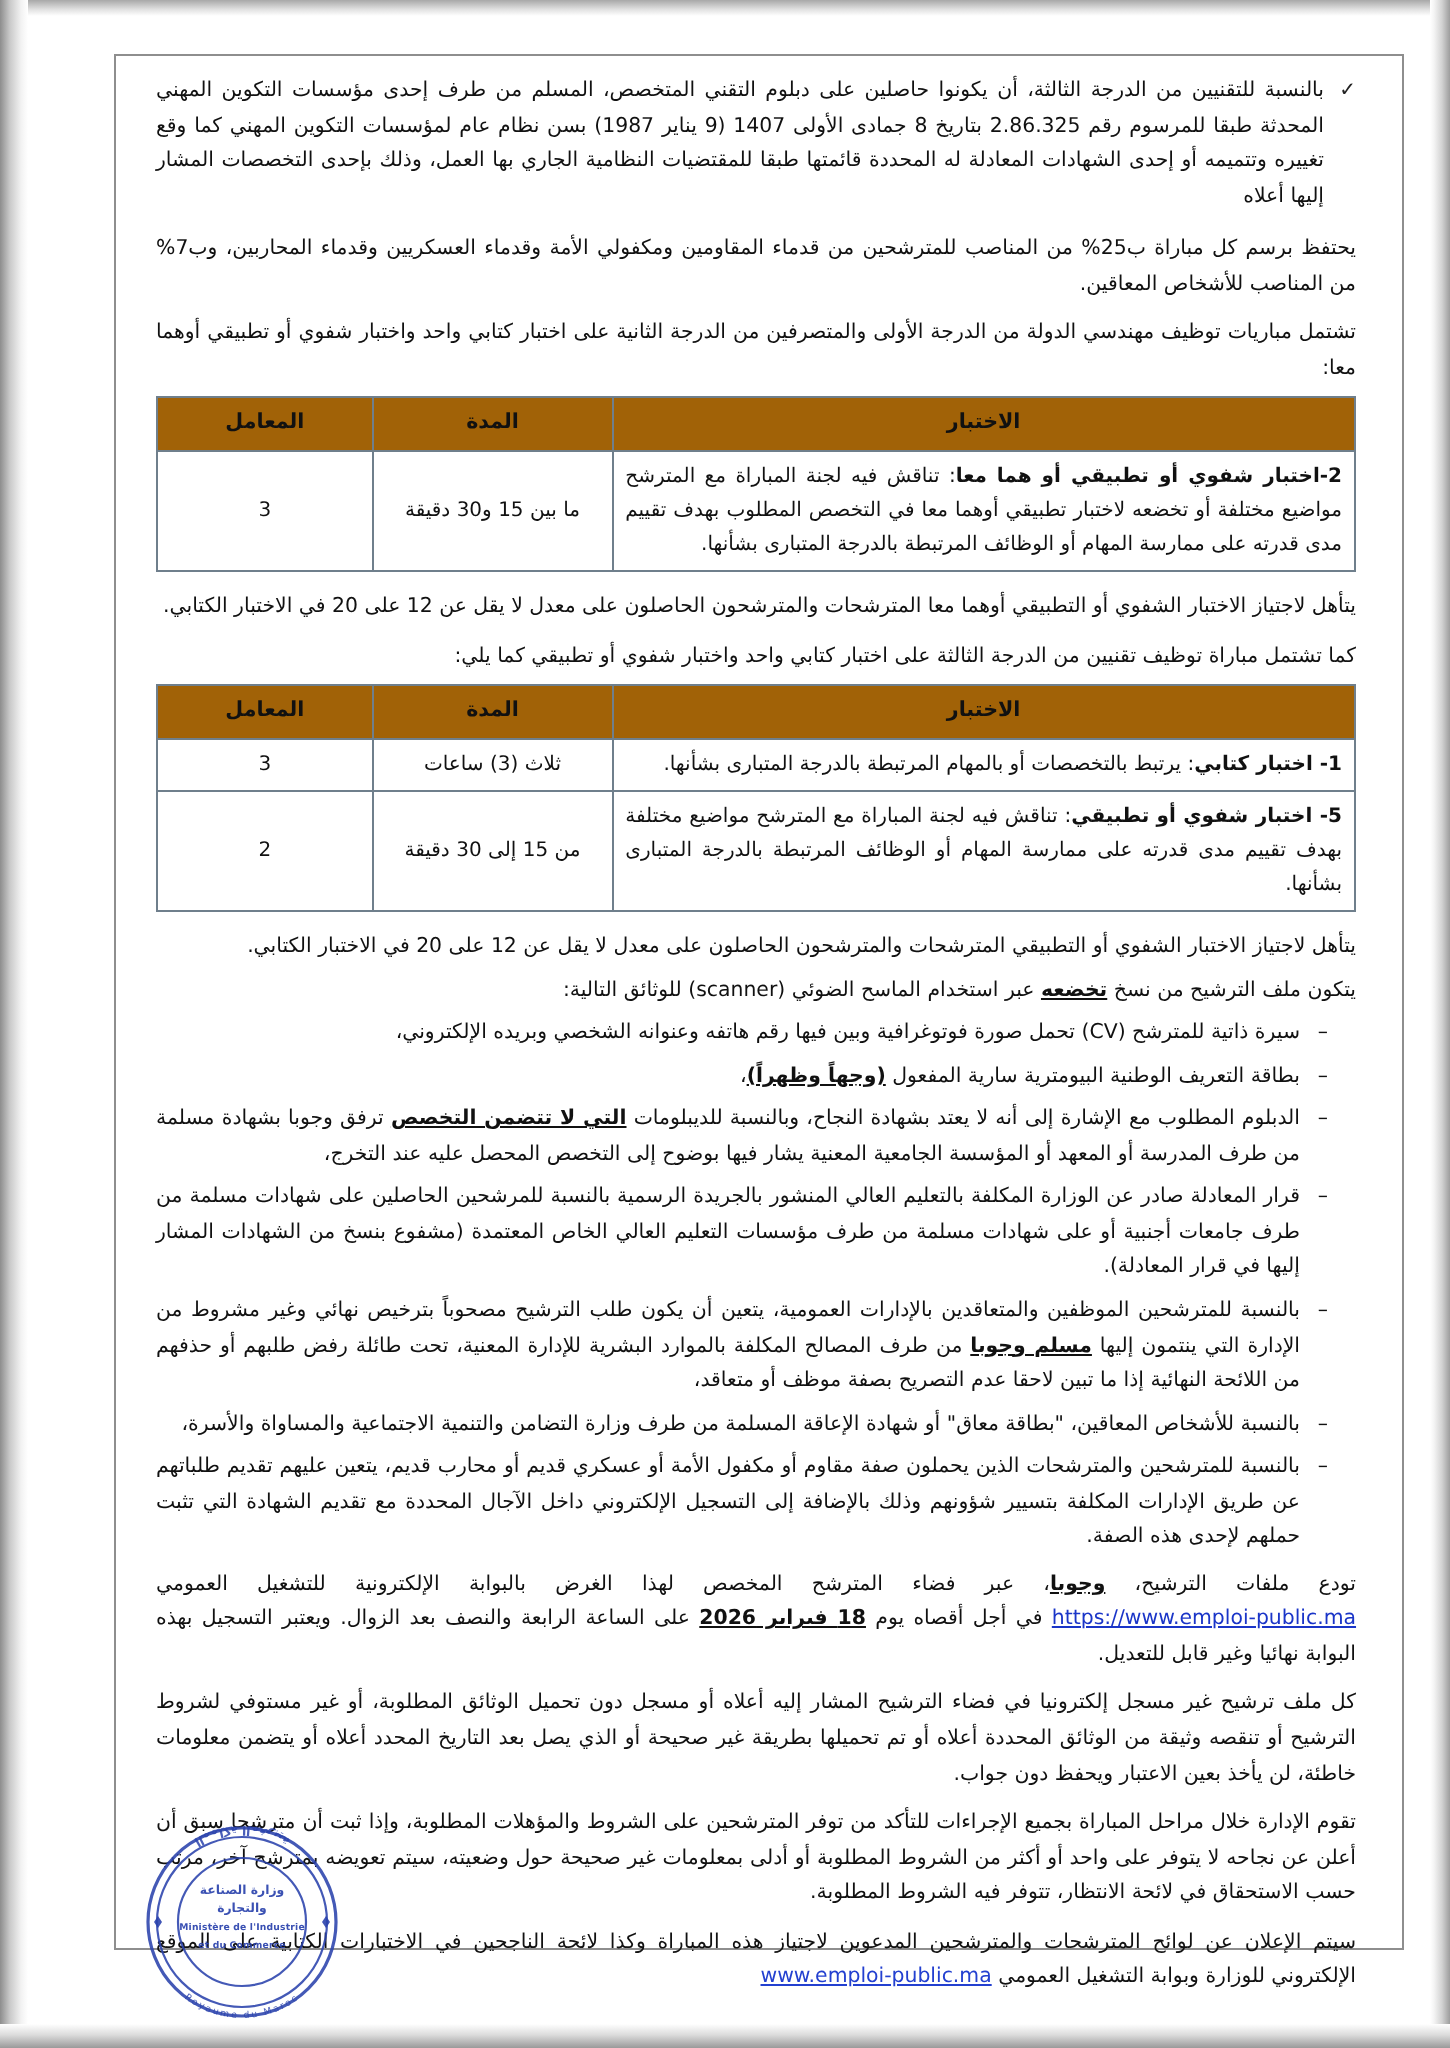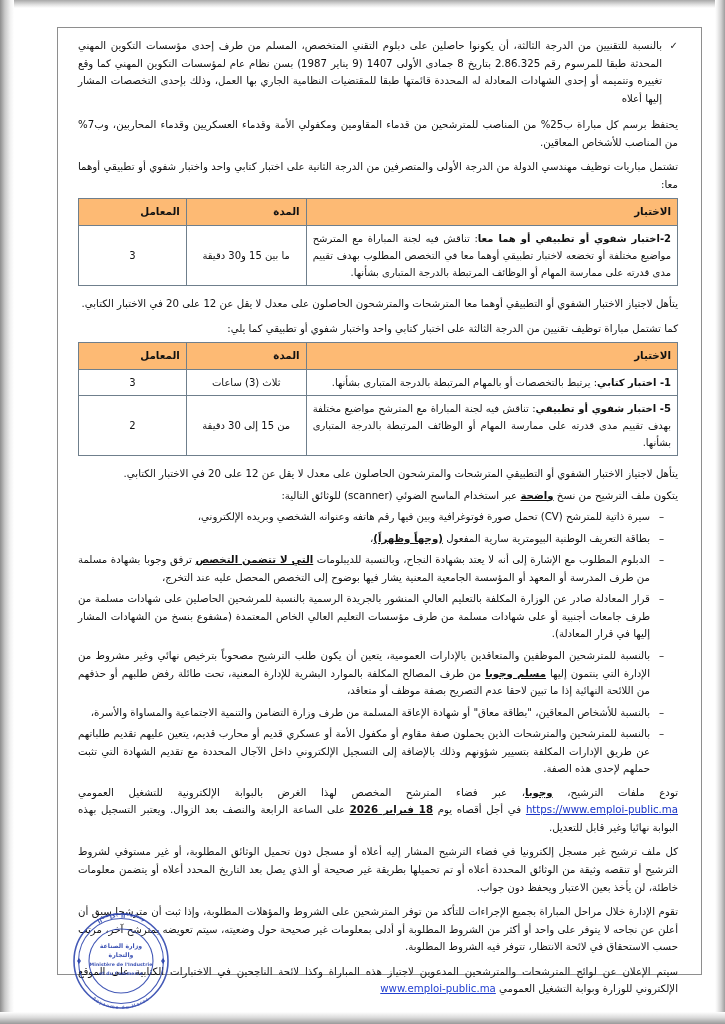--- a/index.html
+++ b/index.html
@@ -127,22 +127,23 @@
     font-size: 10px;
     table-layout: fixed;
   }
   table.exam-table th,
   table.exam-table td {
     border: 1px solid #6f7f8c;
     padding: 4px 6px;
     vertical-align: middle;
   }
   table.exam-table thead th {
-    background: #fdba74;
+    background: #a16207;
     font-weight: bold;
+    text-align: center;
     height: 22px;
     font-size: 10.3px;
   }
   table.exam-table td.col-exam {
     text-align: justify;
     line-height: 1.7;
   }
   table.exam-table td.col-dur,
   table.exam-table td.col-coef {
     text-align: center;
@@ -255,21 +256,21 @@
           <td class="col-exam"><b>5- اختبار شفوي أو تطبيقي</b><span>: تناقش فيه لجنة المباراة مع المترشح مواضيع مختلفة بهدف تقييم مدى قدرته على ممارسة المهام أو الوظائف المرتبطة بالدرجة المتبارى بشأنها.</span></td>
           <td class="col-dur">من 15 إلى 30 دقيقة</td>
           <td class="col-coef">2</td>
         </tr>
       </tbody>
     </table>
 
     <p class="para tight">يتأهل لاجتياز الاختبار الشفوي أو التطبيقي المترشحات والمترشحون الحاصلون على معدل لا يقل عن 12 على 20 في الاختبار الكتابي.</p>
 
     <p class="para tight">
-      <span>يتكون ملف الترشيح من نسخ </span><span class="bu">واضحة</span><span> عبر استخدام الماسح الضوئي (scanner) للوثائق التالية:</span>
+      <span>يتكون ملف الترشيح من نسخ </span><span class="bu">تخضعه</span><span> عبر استخدام الماسح الضوئي (scanner) للوثائق التالية:</span>
     </p>
 
     <ul class="dash-list">
       <li><span>سيرة ذاتية للمترشح (CV) تحمل صورة فوتوغرافية وبين فيها رقم هاتفه وعنوانه الشخصي وبريده الإلكتروني،</span></li>
       <li><span>بطاقة التعريف الوطنية البيومترية سارية المفعول </span><span class="bu">(وجهاً وظهراً)</span><span>،</span></li>
       <li><span>الدبلوم المطلوب مع الإشارة إلى أنه لا يعتد بشهادة النجاح، وبالنسبة للديبلومات </span><span class="bu">التي لا تتضمن التخصص</span><span> ترفق وجوبا بشهادة مسلمة من طرف المدرسة أو المعهد أو المؤسسة الجامعية المعنية يشار فيها بوضوح إلى التخصص المحصل عليه عند التخرج،</span></li>
       <li><span>قرار المعادلة صادر عن الوزارة المكلفة بالتعليم العالي المنشور بالجريدة الرسمية بالنسبة للمرشحين الحاصلين على شهادات مسلمة من طرف جامعات أجنبية أو على شهادات مسلمة من طرف مؤسسات التعليم العالي الخاص المعتمدة (مشفوع بنسخ من الشهادات المشار إليها في قرار المعادلة).</span></li>
       <li><span>بالنسبة للمترشحين الموظفين والمتعاقدين بالإدارات العمومية، يتعين أن يكون طلب الترشيح مصحوباً بترخيص نهائي وغير مشروط من الإدارة التي ينتمون إليها </span><span class="bu">مسلم وجوبا</span><span> من طرف المصالح المكلفة بالموارد البشرية للإدارة المعنية، تحت طائلة رفض طلبهم أو حذفهم من اللائحة النهائية إذا ما تبين لاحقا عدم التصريح بصفة موظف أو متعاقد،</span></li>
       <li><span>بالنسبة للأشخاص المعاقين، "بطاقة معاق" أو شهادة الإعاقة المسلمة من طرف وزارة التضامن والتنمية الاجتماعية والمساواة والأسرة،</span></li>
       <li><span>بالنسبة للمترشحين والمترشحات الذين يحملون صفة مقاوم أو مكفول الأمة أو عسكري قديم أو محارب قديم، يتعين عليهم تقديم طلباتهم عن طريق الإدارات المكلفة بتسيير شؤونهم وذلك بالإضافة إلى التسجيل الإلكتروني داخل الآجال المحددة مع تقديم الشهادة التي تثبت حملهم لإحدى هذه الصفة.</span></li>

